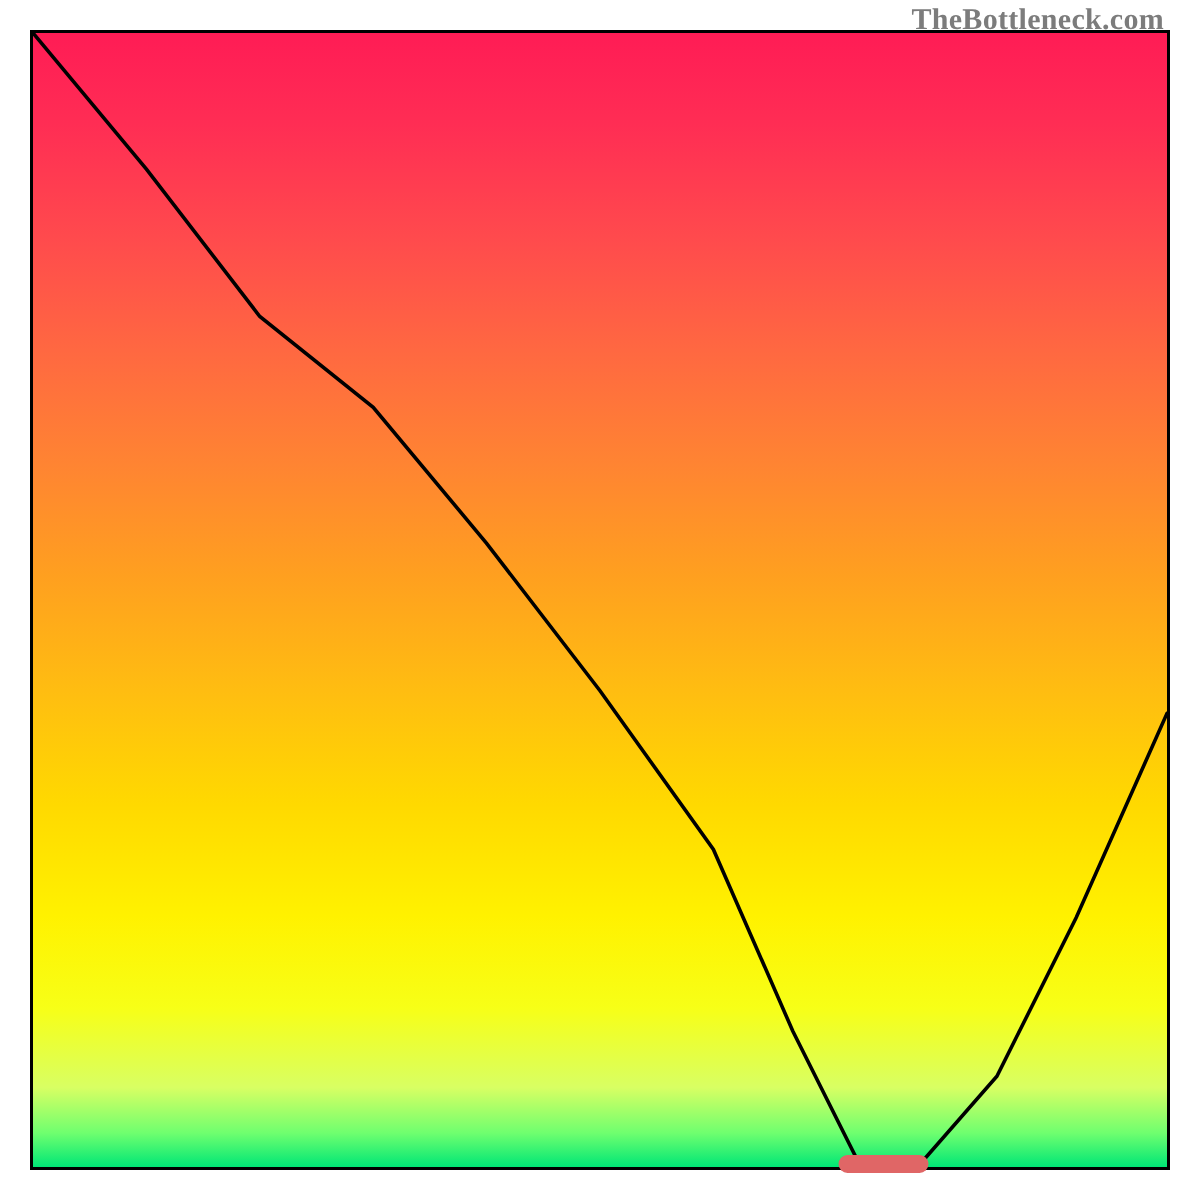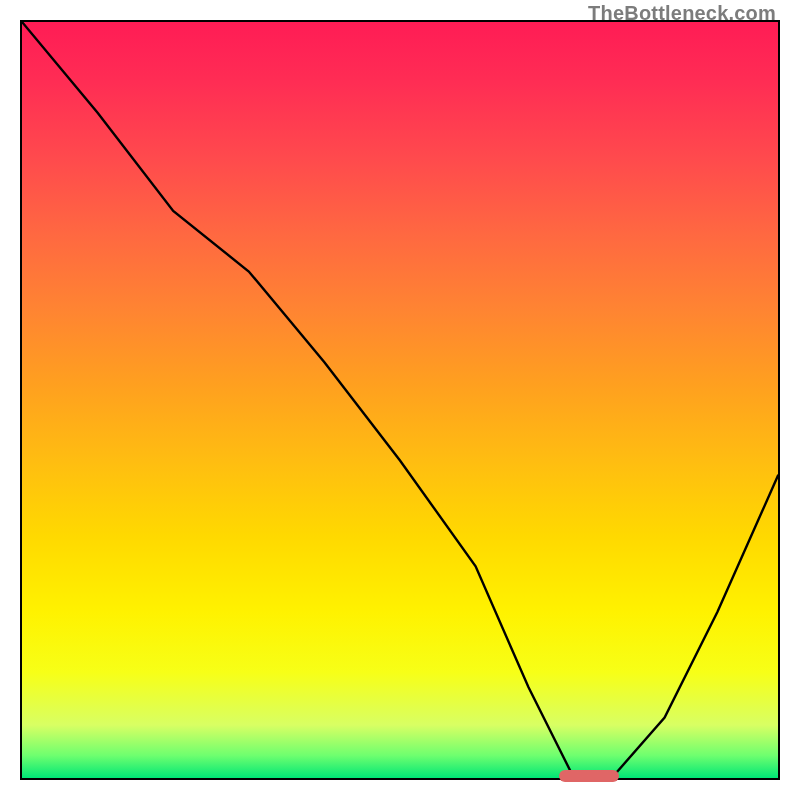--- a/index.html
+++ b/index.html
@@ -8,20 +8,21 @@
     width: 800px;
     height: 800px;
     overflow: hidden;
     background: #ffffff;
     font-family: Arial, Helvetica, sans-serif;
   }
   .chart-container {
     position: relative;
     width: 800px;
     height: 800px;
+    font-family: Liberation Serif, serif;
   }
   .plot-area {
     position: absolute;
     left: 20px;
     top: 20px;
     width: 760px;
     height: 760px;
     border: 2px solid #000000;
     background: linear-gradient(
       to bottom,

